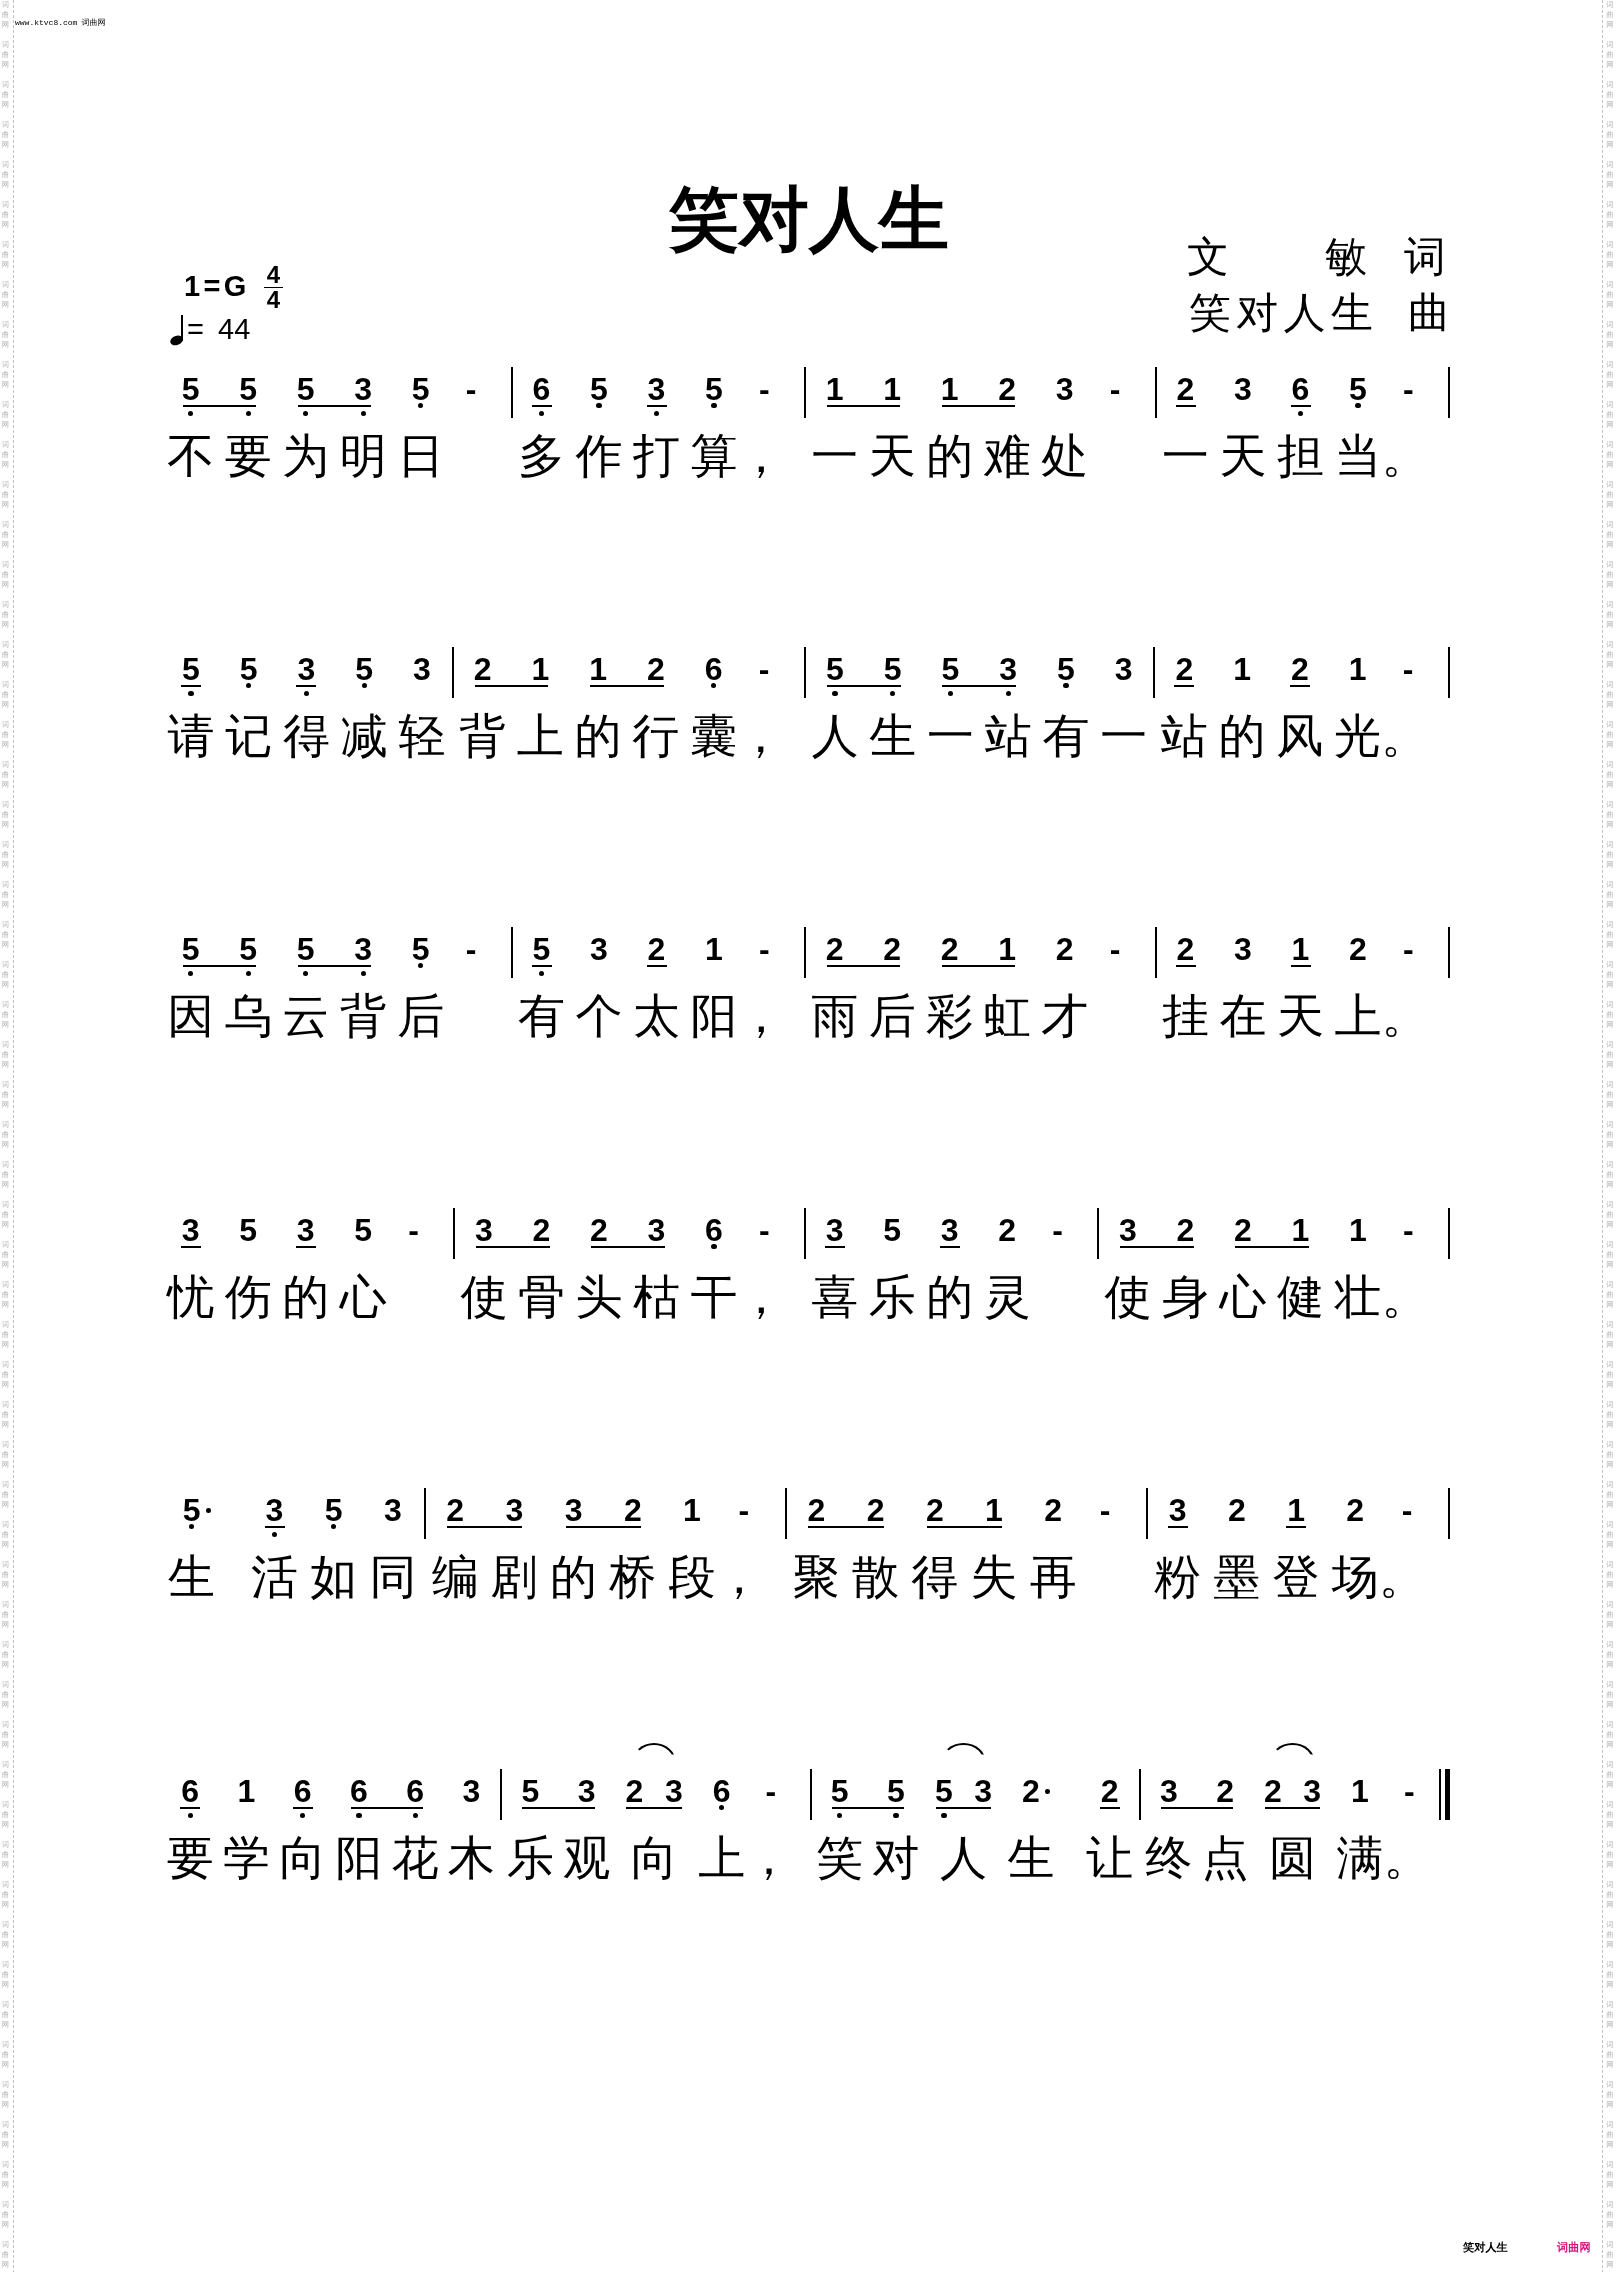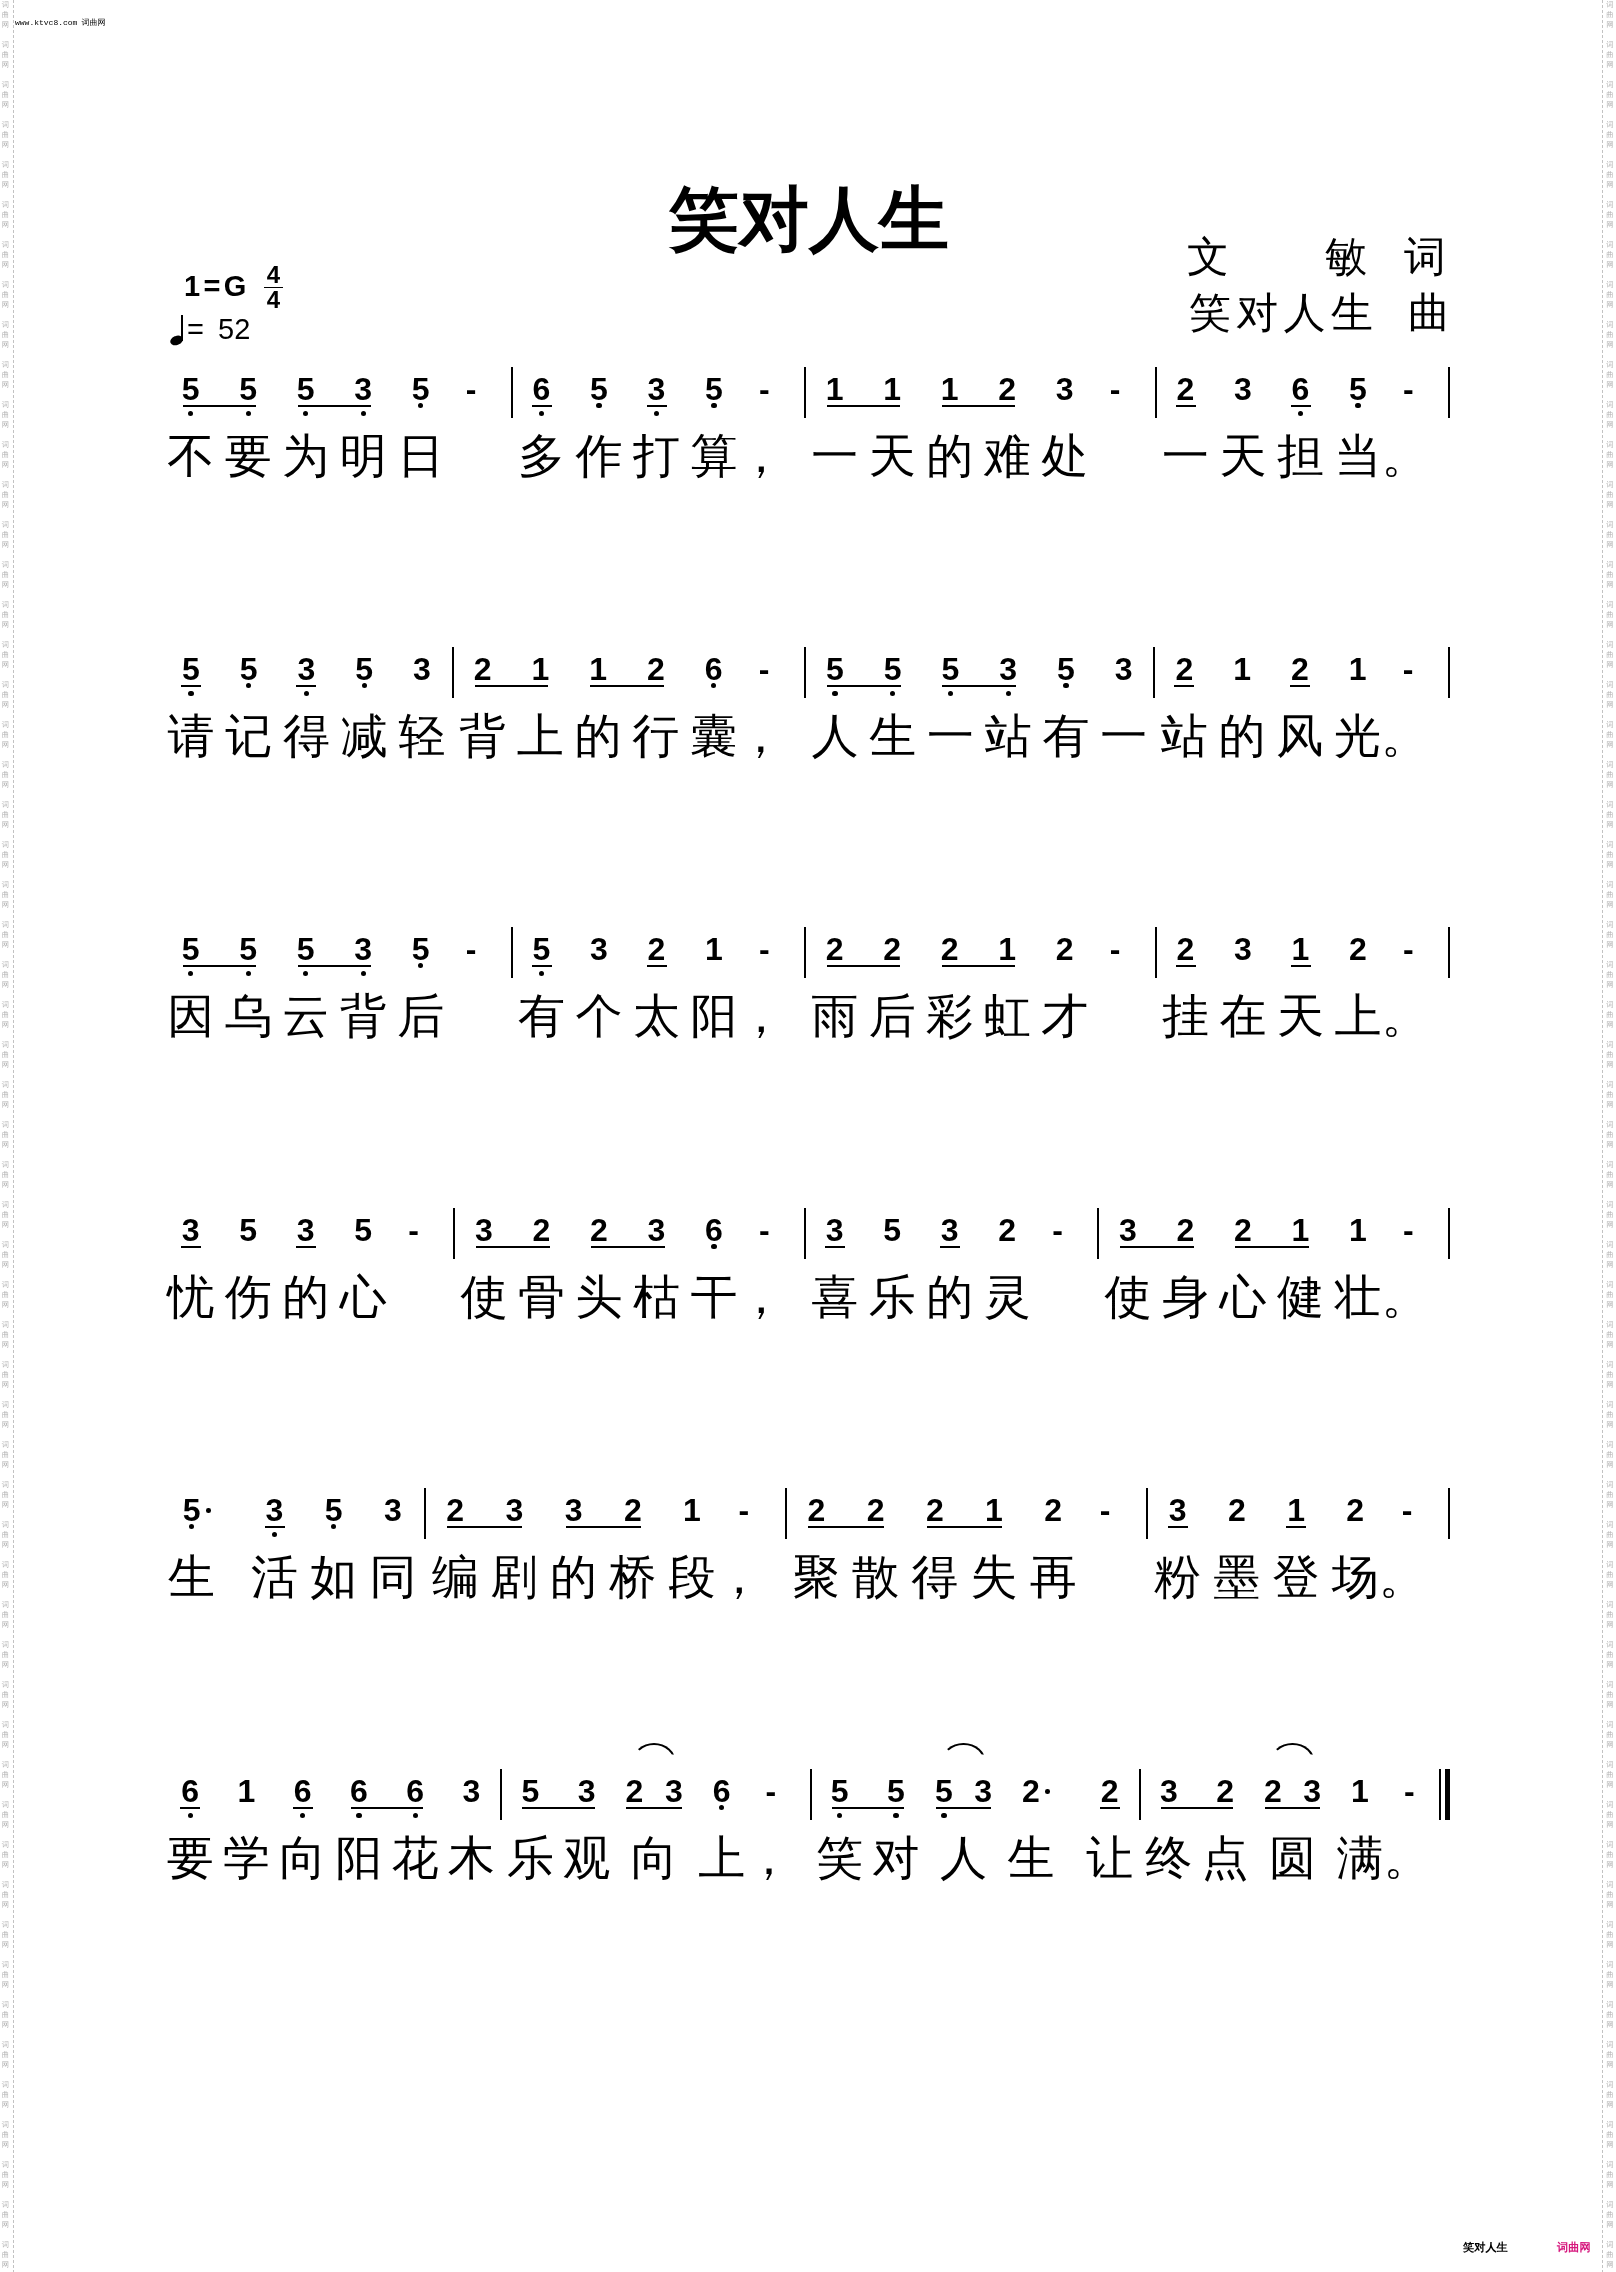--- a/index.html
+++ b/index.html
@@ -213,21 +213,21 @@
   <div>4</div>
   <div class="frac"></div>
   <div>4</div>
 </div>
 <div class="tempo">
   <div class="qnote">
     <div class="head"></div>
     <div class="stem"></div>
   </div>
   <span class="eq">=</span>
-  <span class="bpm">52</span>
+  <span class="bpm">44</span>
 </div>
 
 <div class="credit lyr-name">文敏</div>
 <div class="credit lyr-role">词</div>
 <div class="credit com-name">笑对人生</div>
 <div class="credit com-role">曲</div>
 
 <div id="score">
     <div class="row" style="top: 373px;">
       <div class="measure" style="flex-grow: 6.1;">

